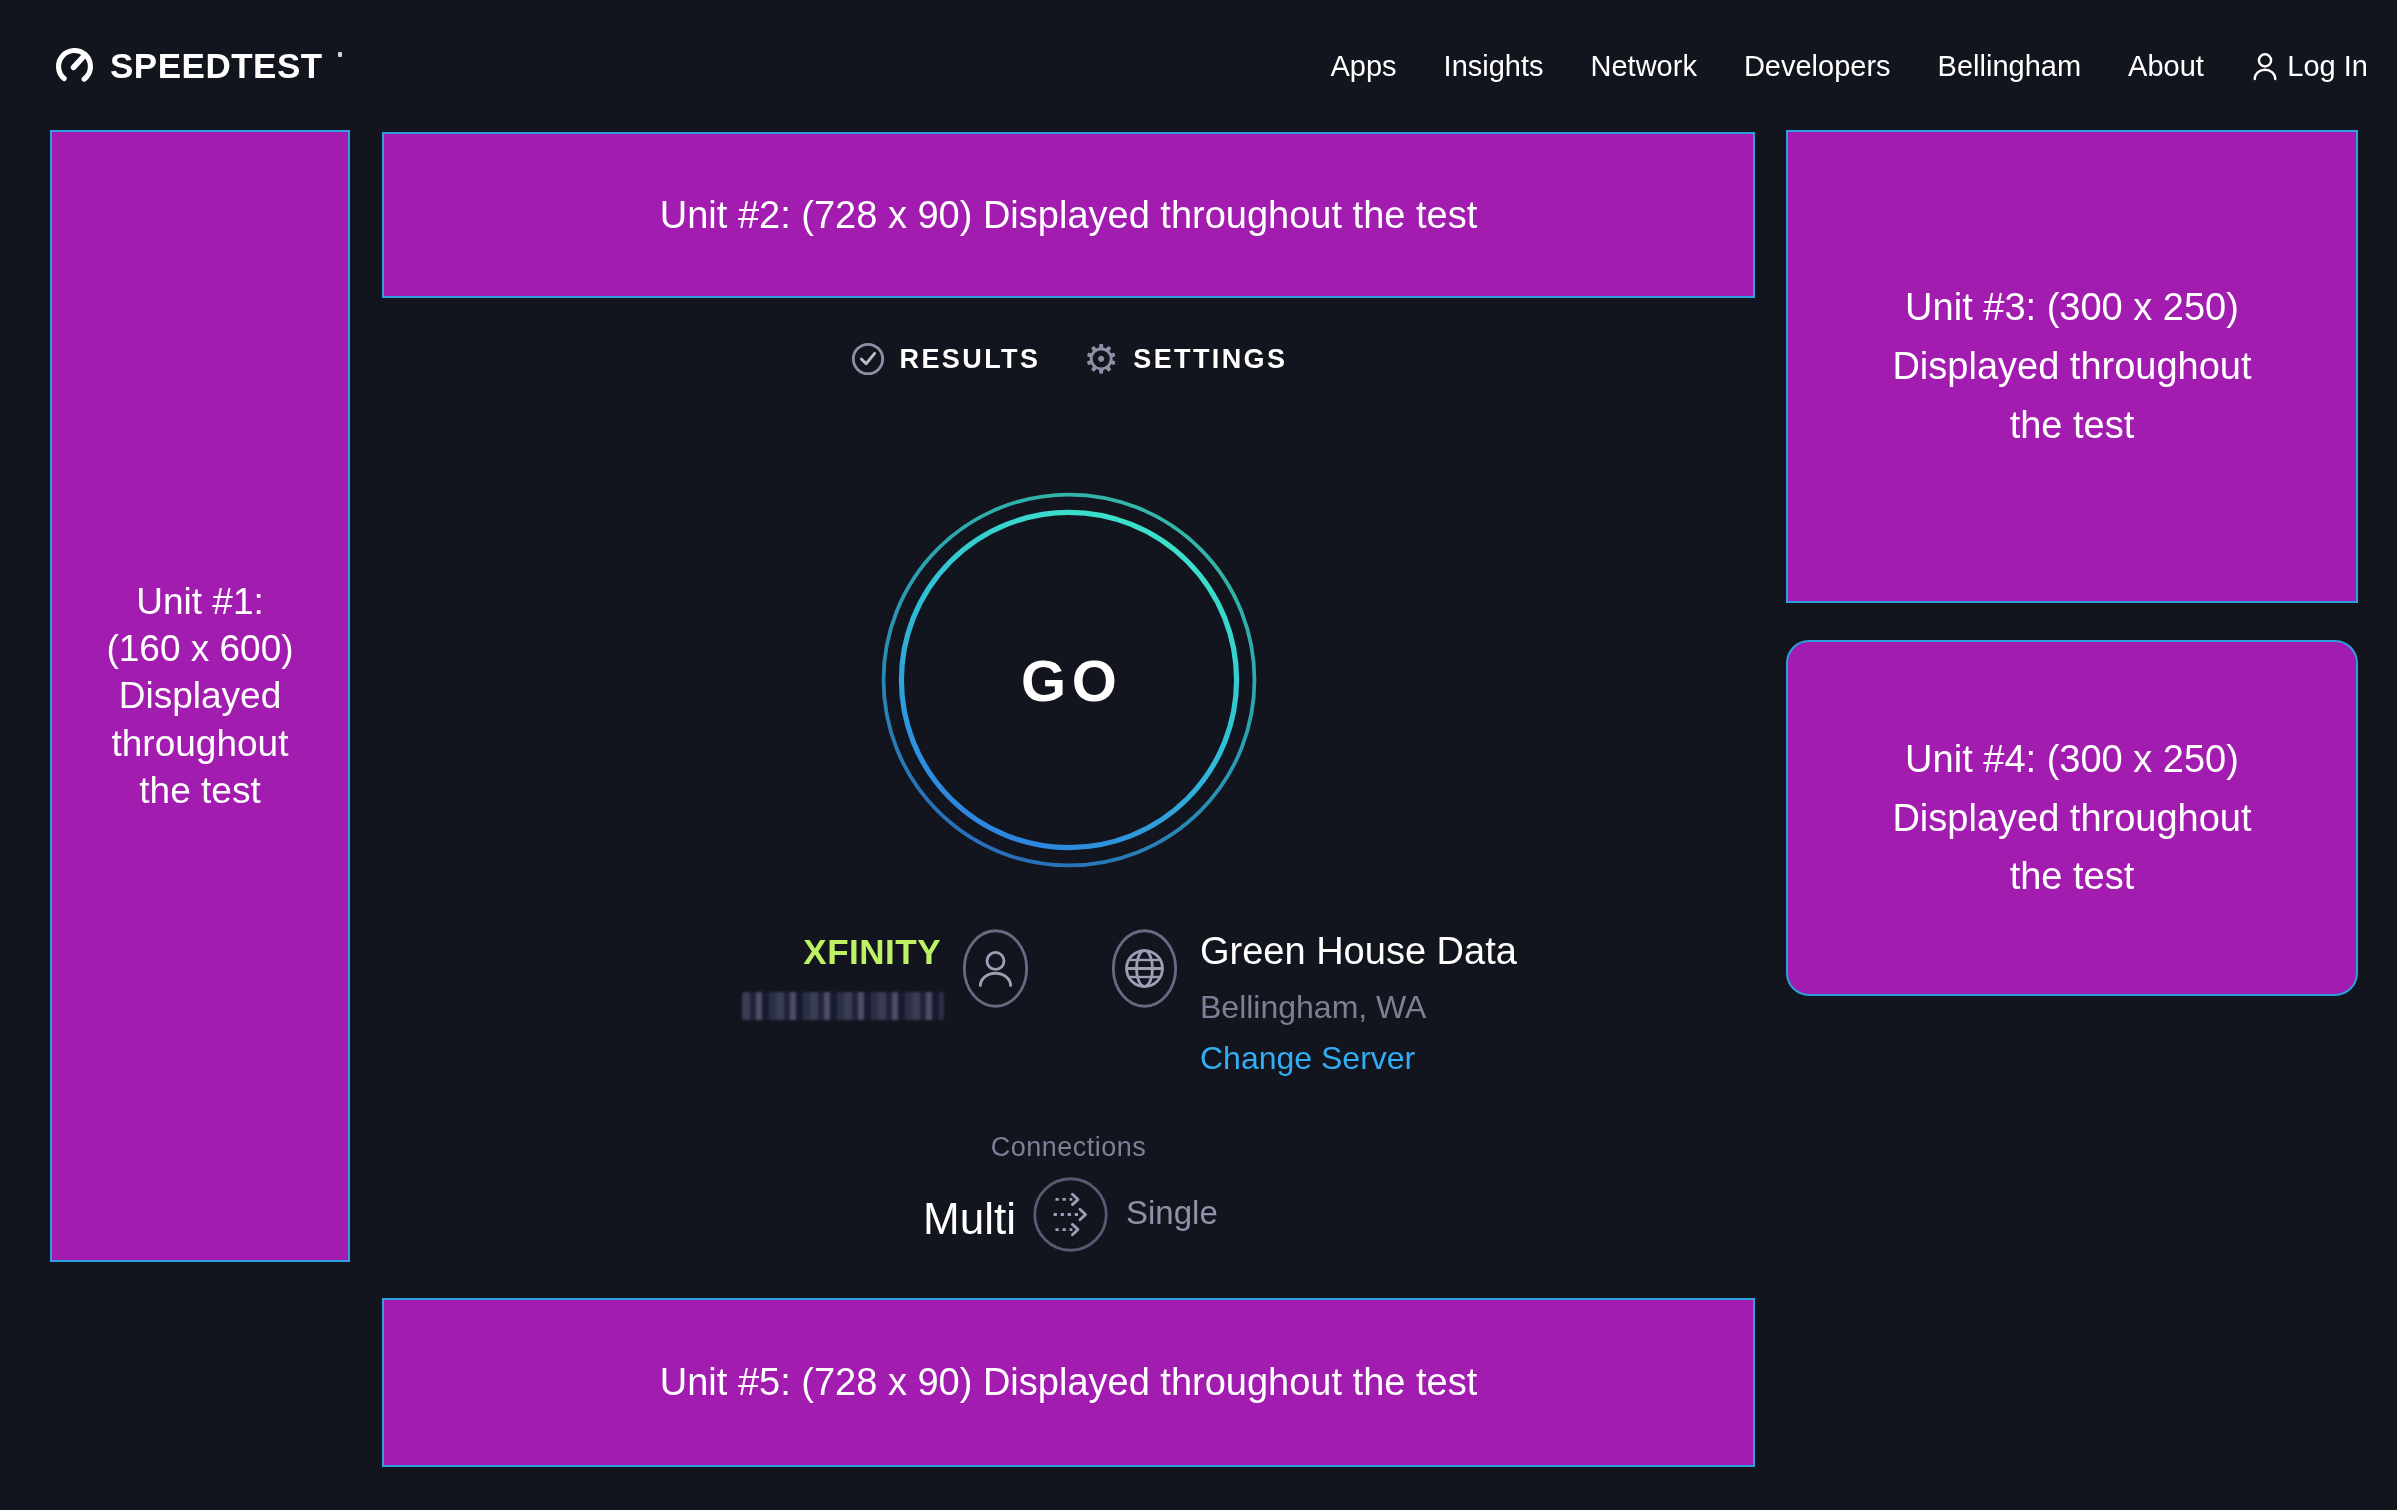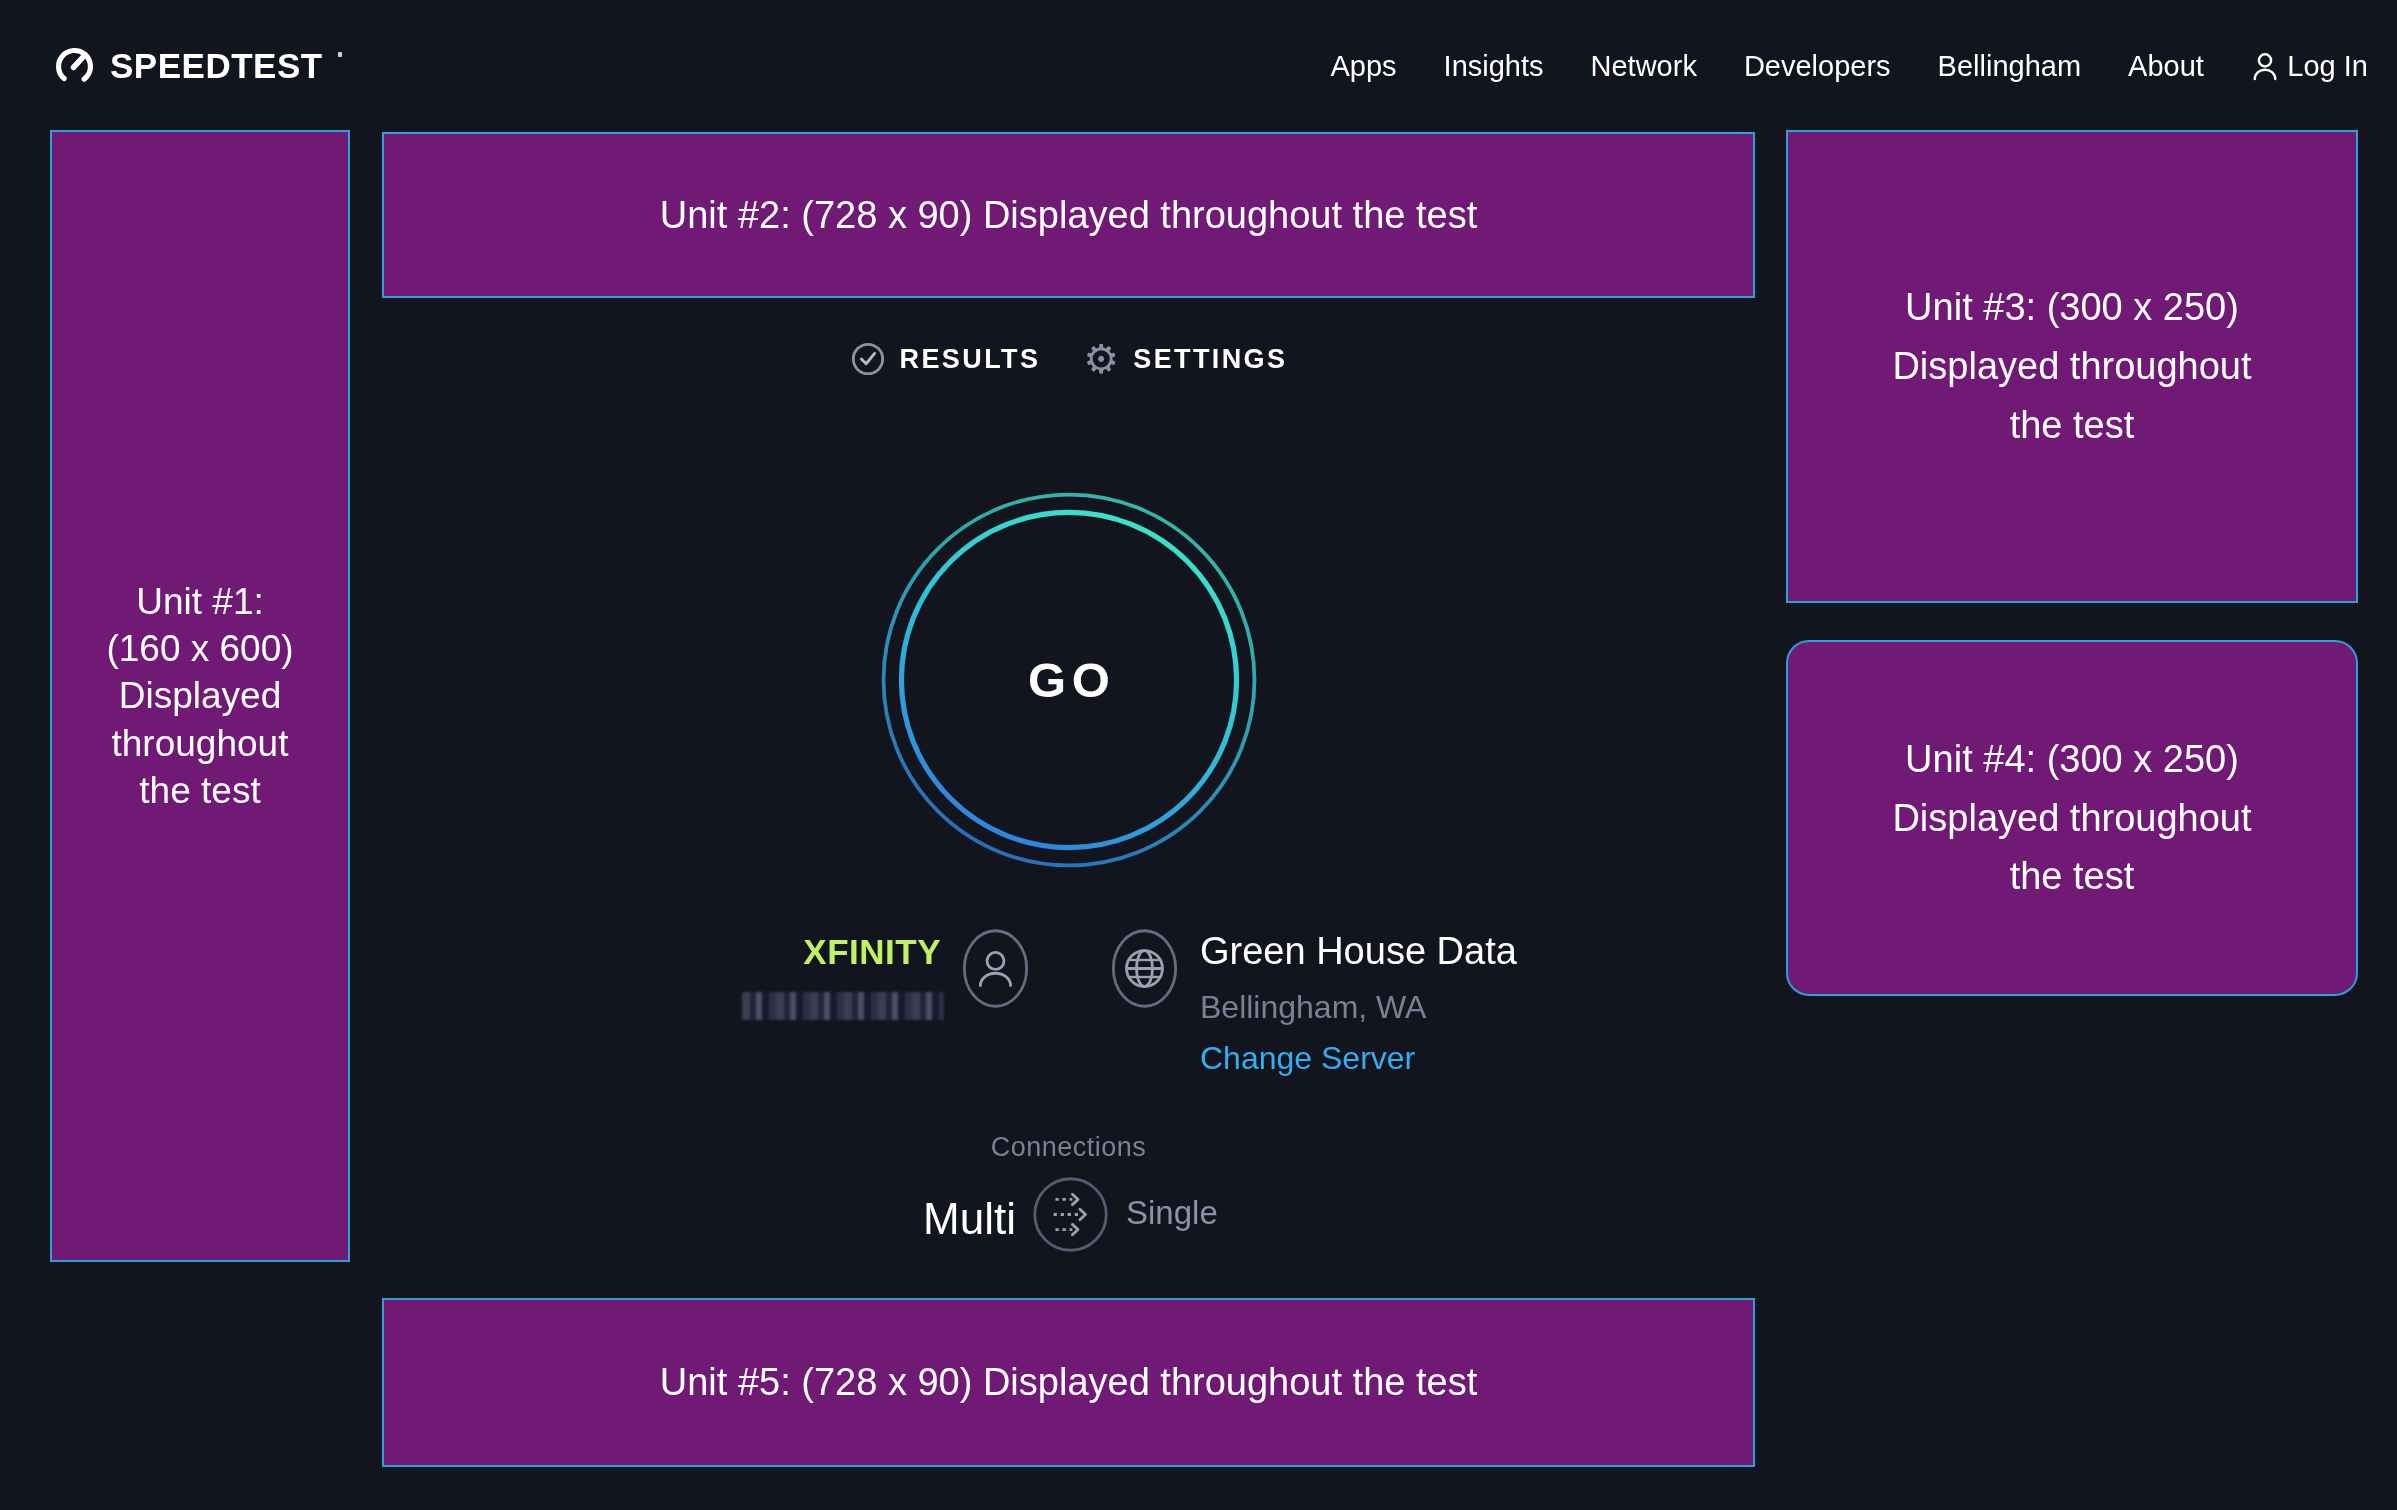--- a/index.html
+++ b/index.html
@@ -16,21 +16,21 @@
   .logo { position: absolute; left: 52px; top: 41px; display: flex; align-items: center; gap: 13px; cursor: pointer; }
   .logo-text { color: #ffffff; font-size: 35px; font-weight: 700; letter-spacing: 0.5px; }
   .logo-tm { position: relative; top: -11.3px; width: 4.7px; height: 4.7px; background: #cfd1da; border-radius: 0.9px; margin-left: 1.9px; }
   .nav { position: absolute; right: 53px; top: 0; height: 132px; display: flex; align-items: center; gap: 47px; }
   .nav-item { color: #ffffff; font-size: 29px; font-weight: 400; cursor: pointer; white-space: nowrap; }
   .login { display: flex; align-items: center; gap: 8.5px; }
 
   
   .ad-box {
     position: absolute;
-    background: #701a75;
+    background: #a21caf;
     border: 2.8px solid #2aa0dc;
     color: #ffffff;
     display: flex; align-items: center; justify-content: center;
     text-align: center;
     font-size: 38px; line-height: 1.55;
     white-space: pre-line;
     box-sizing: border-box;
     cursor: pointer;
   }
   .ad-unit1 { left: 50px;  top: 130px;  width: 300px;  height: 1132px; line-height: 1.28; font-size: 37px; }
@@ -43,21 +43,21 @@
   .tabs { position: absolute; left: 382px; top: 341px; width: 1373px; display: flex; justify-content: center; gap: 43px; }
   .tab { display: flex; align-items: center; gap: 14px; cursor: pointer; }
   .tab-label { color: #ffffff; font-size: 27px; font-weight: 700; letter-spacing: 2.4px; }
   .gear-glyph { color: #8b90a5; font-size: 40px; line-height: 34px; }
 
   
   .go-wrap { position: absolute; left: 876px; top: 487px; width: 386px; height: 386px; cursor: pointer; }
   .go-label {
     position: absolute; left: 0; top: 0; width: 386px; height: 386px;
     display: flex; align-items: center; justify-content: center;
-    color: #ffffff; font-size: 49px; font-weight: 700; letter-spacing: 5.6px;
+    color: #ffffff; font-size: 58px; font-weight: 700; letter-spacing: 5.6px;
     padding-left: 5.6px; box-sizing: border-box;
   }
 
   
   .isp-name { position: absolute; left: 659px; top: 932px; width: 282px; text-align: right;
               color: #bef264; font-size: 35px; font-weight: 700; letter-spacing: 0.5px; }
   .ip-redacted {
     position: absolute; left: 742px; top: 992px; width: 202px; height: 28px;
     background-image:
       repeating-linear-gradient(90deg, #3a3e52 0 8.5px, #22253a 8.5px 14px, #4a4e66 14px 20px, #181b2d 20px 27px, #2c3047 27px 34px),

